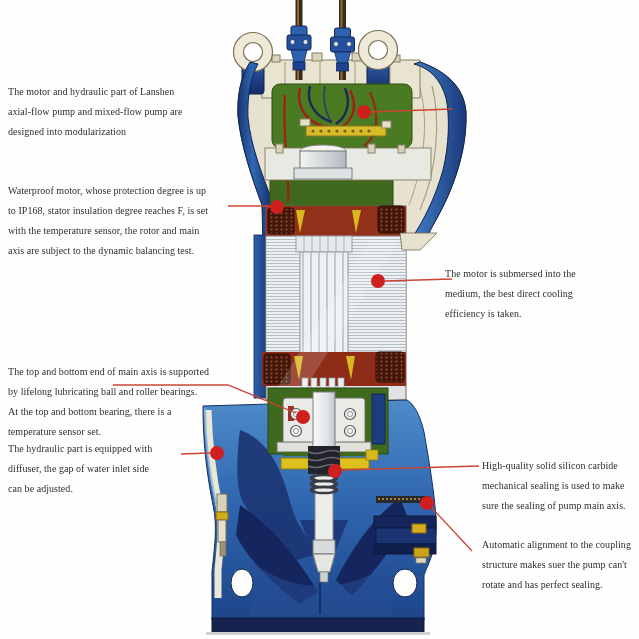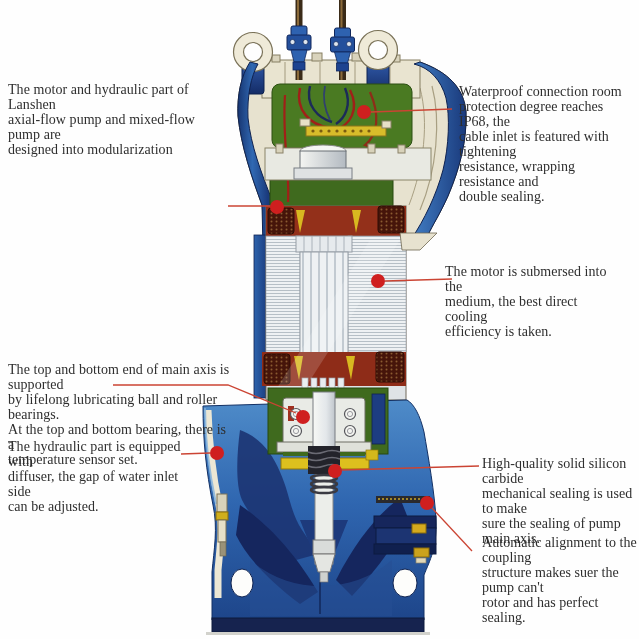--- a/index.html
+++ b/index.html
@@ -1,19 +1,19 @@
 <!DOCTYPE html>
 <html><head>
 <meta charset="utf-8">
 <style>
   html,body{margin:0;padding:0;background:#fff;}
   #stage{position:relative;width:639px;height:639px;background:#fefefe;overflow:hidden;
          font-family:"Liberation Serif","DejaVu Serif",serif;}
   #pump-svg{position:absolute;left:0;top:0;}
-  .callout{position:absolute;font-size:14px;line-height:15px;color:#2e2e2e;
+  .callout{position:absolute;font-size:10px;line-height:20px;color:#2e2e2e;
            white-space:pre-line;letter-spacing:0.05px;}
 </style>
 </head>
 <body>
 
 <div id="stage">
 
 <svg id="pump-svg" width="639" height="639" viewBox="0 0 639 639" xmlns="http://www.w3.org/2000/svg">
   <defs>
     <linearGradient id="voluteGrad" x1="0" y1="398" x2="0" y2="632" gradientUnits="userSpaceOnUse">
@@ -281,36 +281,35 @@
     <circle cx="303" cy="417" r="7"></circle>
     <circle cx="217" cy="453" r="7"></circle>
     <circle cx="335" cy="471" r="7"></circle>
     <circle cx="427" cy="503" r="7"></circle>
   </g>
 </svg>
 
 <div class="callout" style="left:8px;top:82px;width:215px">The motor and hydraulic part of Lanshen
 axial-flow pump and mixed-flow pump are
 designed into modularization</div>
+<div class="callout" style="left:8px;top:181px;width:225px">Waterproof motor, whose protection degree is up
+to IP168, stator insulation degree reaches F, is set
+with the temperature sensor, the rotor and main
+axis are subject to the dynamic balancing test.</div>
 <div class="callout" style="left:8px;top:362px;width:225px">The top and bottom end of main axis is supported
 by lifelong lubricating ball and roller bearings.
 At the top and bottom bearing, there is a
 temperature sensor set.</div>
 <div class="callout" style="left:8px;top:439px;width:185px">The hydraulic part is equipped with
 diffuser, the gap of water inlet side
 can be adjusted.</div>
 
-<div class="callout" style="left:459px;top:84px;width:175px">Waterproof connection room
-protection degree reaches IP68, the
-cable inlet is featured with tightening
-resistance, wrapping resistance and
-double sealing.</div>
 <div class="callout" style="left:445px;top:264px;width:170px">The motor is submersed into the
 medium, the best direct cooling
 efficiency is taken.</div>
 <div class="callout" style="left:482px;top:456px;width:155px">High-quality solid silicon carbide
 mechanical sealing is used to make
 sure the sealing of pump main axis.</div>
 <div class="callout" style="left:482px;top:535px;width:155px">Automatic alignment to the coupling
 structure makes suer the pump can't
-rotor and has perfect sealing.</div>
+rotate and has perfect sealing.</div>
 
 </div>
 
 </body></html>

